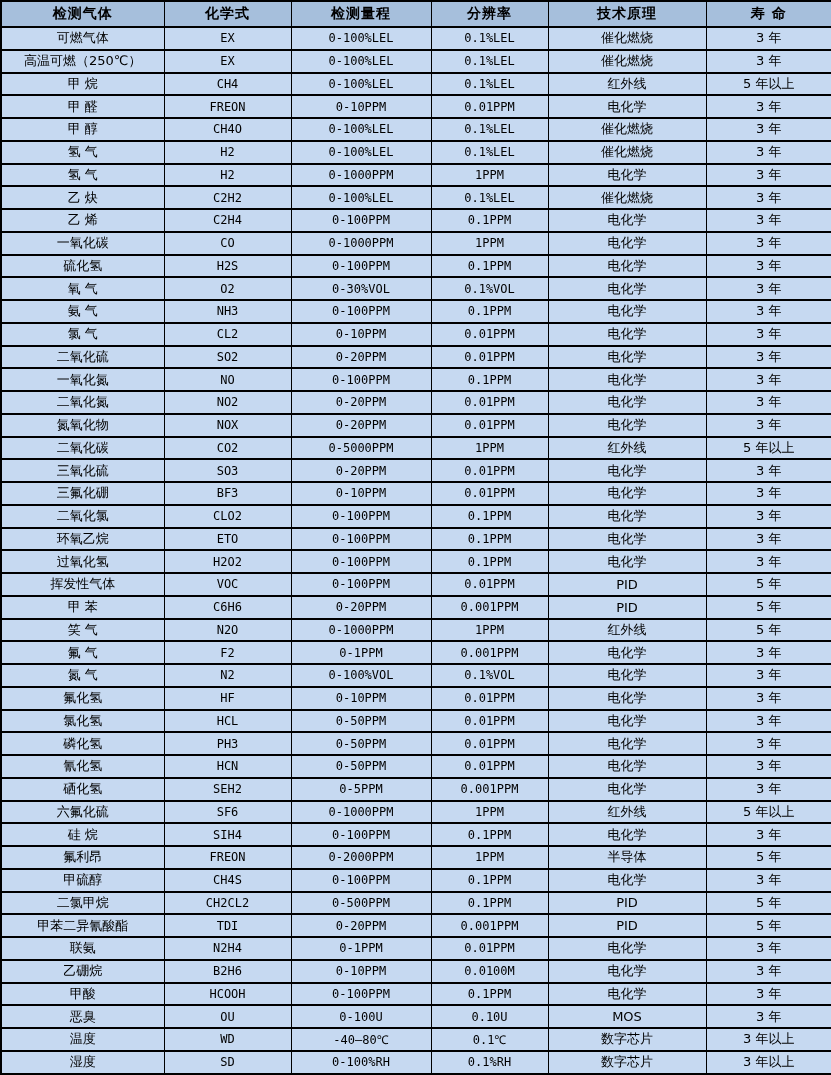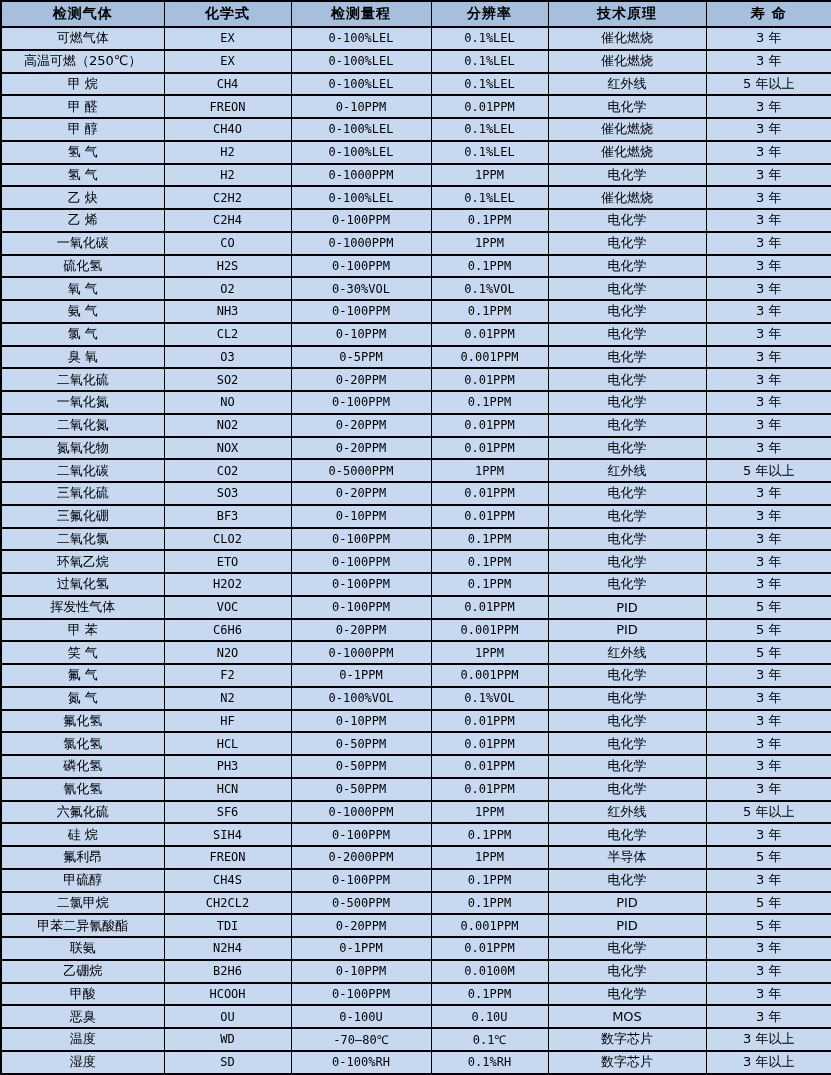--- a/index.html
+++ b/index.html
@@ -182,28 +182,20 @@
       </tr>
       <tr>
         <td class="cn">氯 气</td>
         <td class="mono">CL2</td>
         <td class="mono">0-10PPM</td>
         <td class="mono">0.01PPM</td>
         <td class="cn">电化学</td>
         <td class="cn">3 年</td>
       </tr>
       <tr>
-        <td class="cn">臭 氧</td>
-        <td class="mono">O3</td>
-        <td class="mono">0-5PPM</td>
-        <td class="mono">0.001PPM</td>
-        <td class="cn">电化学</td>
-        <td class="cn">3 年</td>
-      </tr>
-      <tr>
         <td class="cn">二氧化硫</td>
         <td class="mono">SO2</td>
         <td class="mono">0-20PPM</td>
         <td class="mono">0.01PPM</td>
         <td class="cn">电化学</td>
         <td class="cn">3 年</td>
       </tr>
       <tr>
         <td class="cn">一氧化氮</td>
         <td class="mono">NO</td>
@@ -338,20 +330,28 @@
         <td class="mono">0-50PPM</td>
         <td class="mono">0.01PPM</td>
         <td class="cn">电化学</td>
         <td class="cn">3 年</td>
       </tr>
       <tr>
         <td class="cn">氰化氢</td>
         <td class="mono">HCN</td>
         <td class="mono">0-50PPM</td>
         <td class="mono">0.01PPM</td>
+        <td class="cn">电化学</td>
+        <td class="cn">3 年</td>
+      </tr>
+      <tr>
+        <td class="cn">硒化氢</td>
+        <td class="mono">SEH2</td>
+        <td class="mono">0-5PPM</td>
+        <td class="mono">0.001PPM</td>
         <td class="cn">电化学</td>
         <td class="cn">3 年</td>
       </tr>
       <tr>
         <td class="cn">六氟化硫</td>
         <td class="mono">SF6</td>
         <td class="mono">0-1000PPM</td>
         <td class="mono">1PPM</td>
         <td class="cn">红外线</td>
         <td class="cn">5 年以上</td>
@@ -424,21 +424,21 @@
         <td class="cn">恶臭</td>
         <td class="mono">OU</td>
         <td class="mono">0-100U</td>
         <td class="mono">0.10U</td>
         <td class="cn">MOS</td>
         <td class="cn">3 年</td>
       </tr>
       <tr>
         <td class="cn">温度</td>
         <td class="mono">WD</td>
-        <td class="mono">-70—80℃</td>
+        <td class="mono">-40—80℃</td>
         <td class="mono">0.1℃</td>
         <td class="cn">数字芯片</td>
         <td class="cn">3 年以上</td>
       </tr>
       <tr>
         <td class="cn">湿度</td>
         <td class="mono">SD</td>
         <td class="mono">0-100%RH</td>
         <td class="mono">0.1%RH</td>
         <td class="cn">数字芯片</td>

